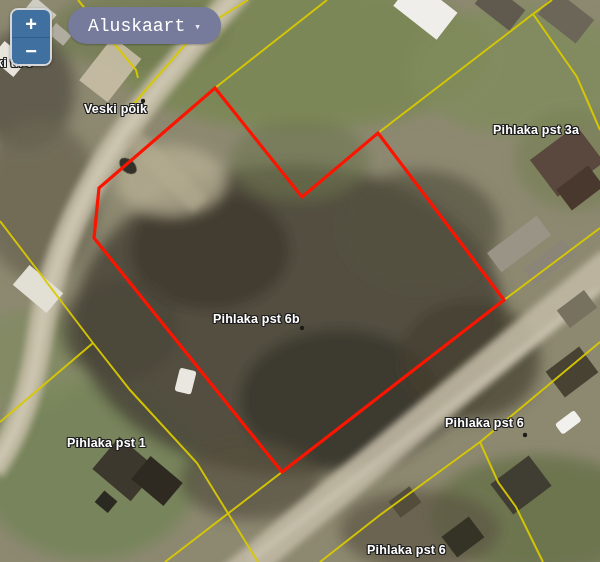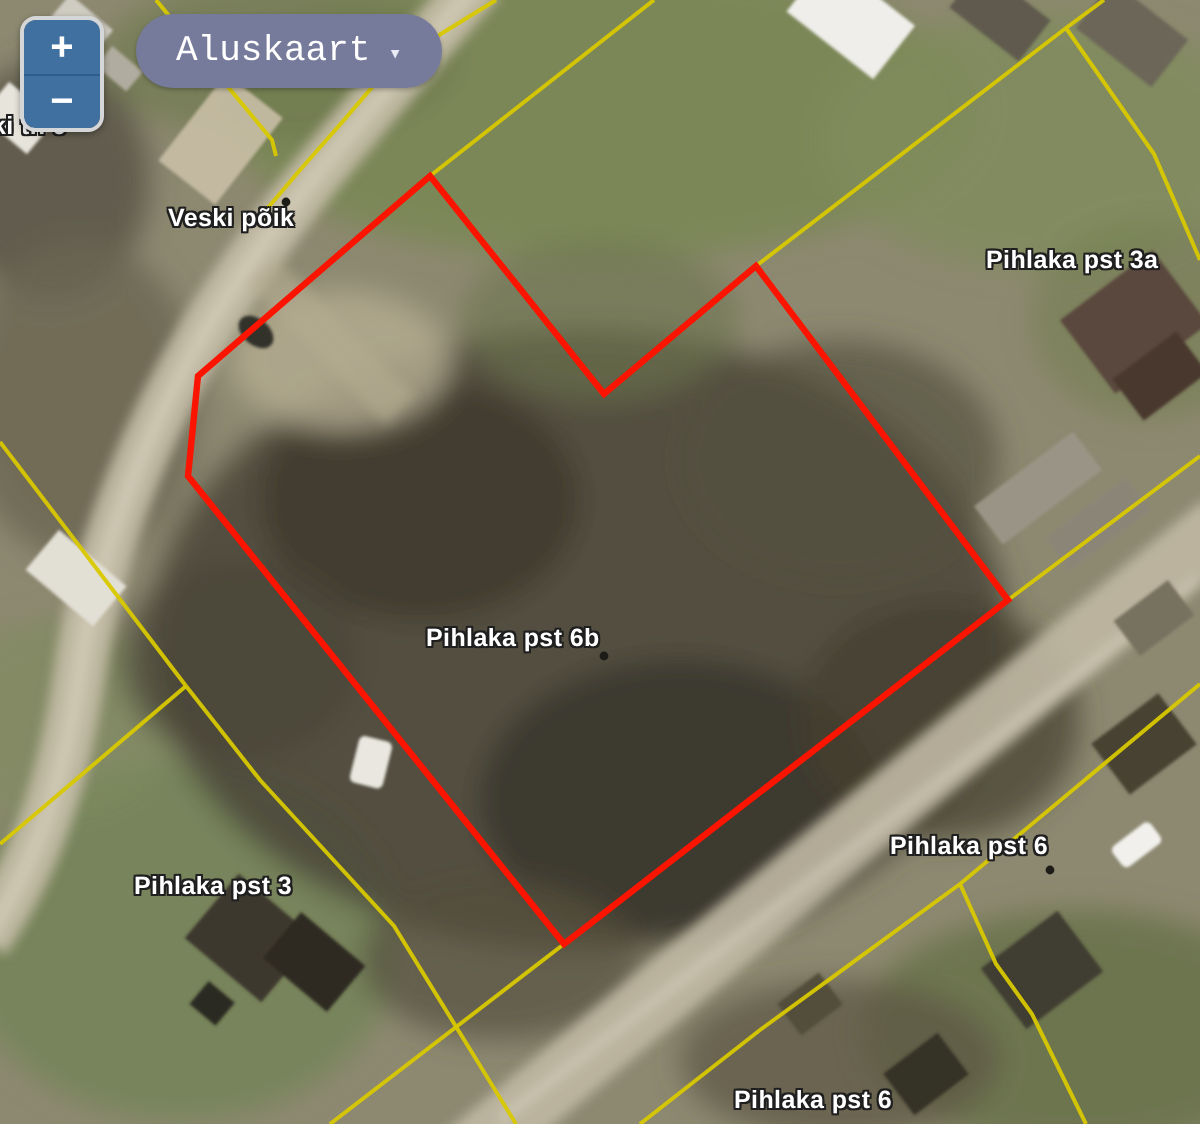--- a/index.html
+++ b/index.html
@@ -134,21 +134,21 @@
       <circle cx="143" cy="101" r="2.2" fill="#1d1c18"></circle>
       <circle cx="302" cy="328" r="2.2" fill="#1d1c18"></circle>
       <circle cx="525" cy="435" r="2.2" fill="#1d1c18"></circle>
     </g>
   </svg>
 
   <div class="map-label" style="left: -4px; top: 56px;">ki tn 9</div>
   <div class="map-label" style="left: 84px; top: 102px;">Veski põik</div>
   <div class="map-label" style="left: 493px; top: 123px;">Pihlaka pst 3a</div>
   <div class="map-label" style="left: 213px; top: 312px;">Pihlaka pst 6b</div>
-  <div class="map-label" style="left: 67px; top: 436px;">Pihlaka pst 3</div>
+  <div class="map-label" style="left: 67px; top: 436px;">Pihlaka pst 1</div>
   <div class="map-label" style="left: 445px; top: 416px;">Pihlaka pst 6</div>
   <div class="map-label" style="left: 367px; top: 543px;">Pihlaka pst 6</div>
 
   <div class="zoom-ctl">
     <button class="zoom-btn">+</button>
     <button class="zoom-btn">−</button>
   </div>
 
   <button class="basemap-btn">
     <span>Aluskaart</span>

